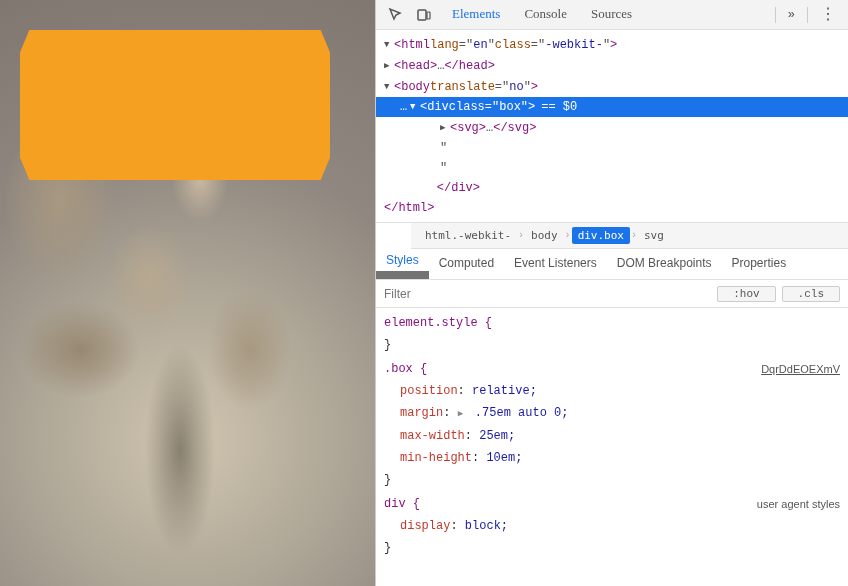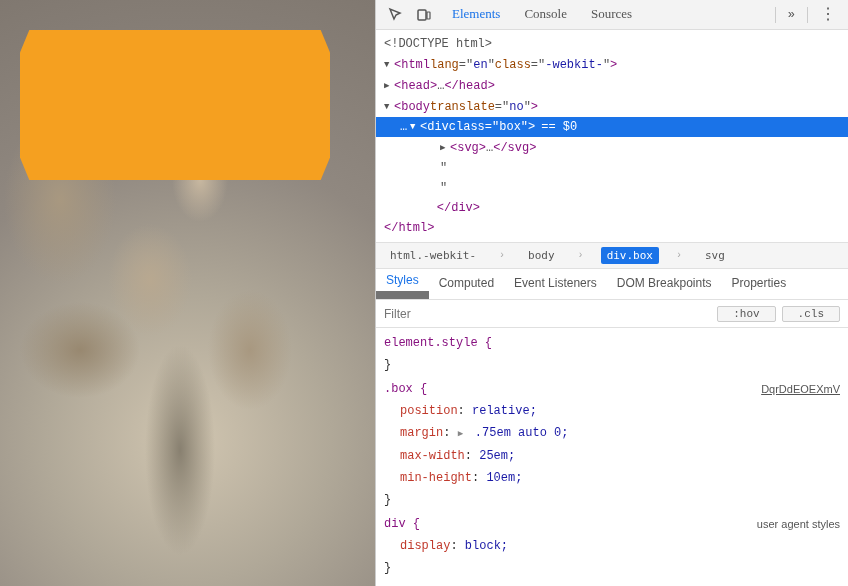--- a/index.html
+++ b/index.html
@@ -161,23 +161,24 @@
     .dot-dot { color: #555; }
 
     
     .breadcrumb-bar {
       display: flex;
       align-items: center;
       padding: 0 8px;
       height: 26px;
       border-bottom: 1px solid #e0e0e0;
       background: #f5f5f5;
-      gap: 16px;
+      gap: 0;
       overflow: hidden;
       flex-shrink: 0;
+      margin-left: 35px;
     }
 
     .breadcrumb-item {
       padding: 2px 6px;
       font-size: 11px;
       font-family: 'Menlo', monospace;
       color: #555;
       cursor: pointer;
       border-radius: 2px;
       white-space: nowrap;
@@ -335,23 +336,20 @@
     </div>
     <div class="toolbar-separator"></div>
     <div class="toolbar-more">»</div>
     <div class="toolbar-separator"></div>
     <div class="toolbar-icon">
       <span style="font-size:16px; color:#555; line-height:1">⋮</span>
     </div>
   </div>
 
   <div class="dom-tree">
-    <div class="dom-line">
-      <span class="dom-comment">&lt;!DOCTYPE html&gt;</span>
-    </div>
     <div class="dom-line">
       <span class="triangle open"></span>
       <span class="tag-name">&lt;html</span>
       <span class="attr-name"> lang</span>
         <span class="dom-equal">="</span>
         <span class="attr-value">en</span>
         <span class="dom-equal">"</span>
       <span class="attr-name"> class</span>
         <span class="dom-equal">="</span>
         <span class="attr-value"> -webkit-</span>

